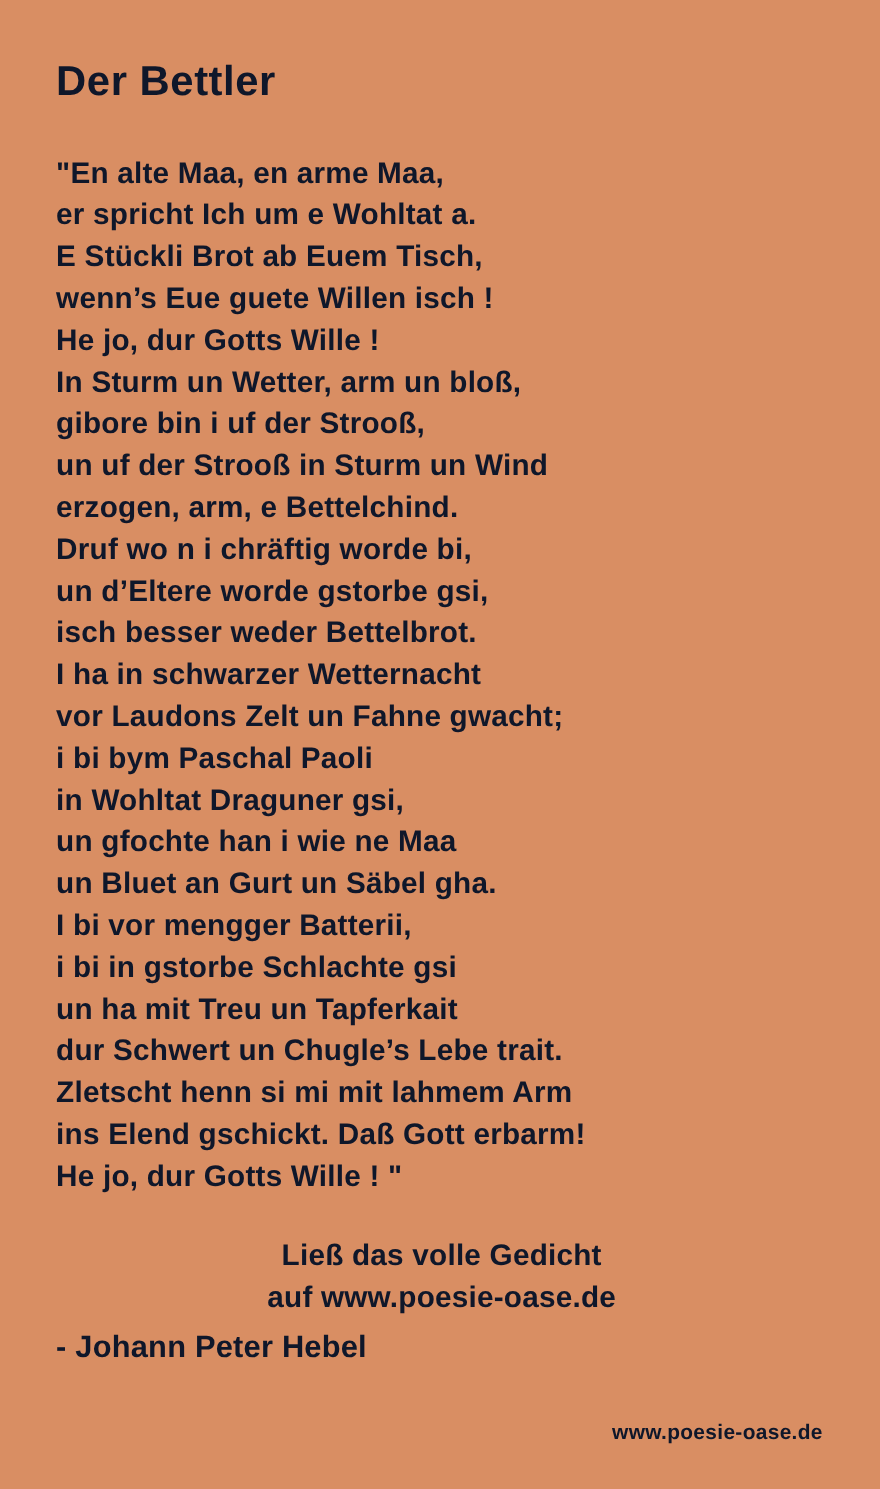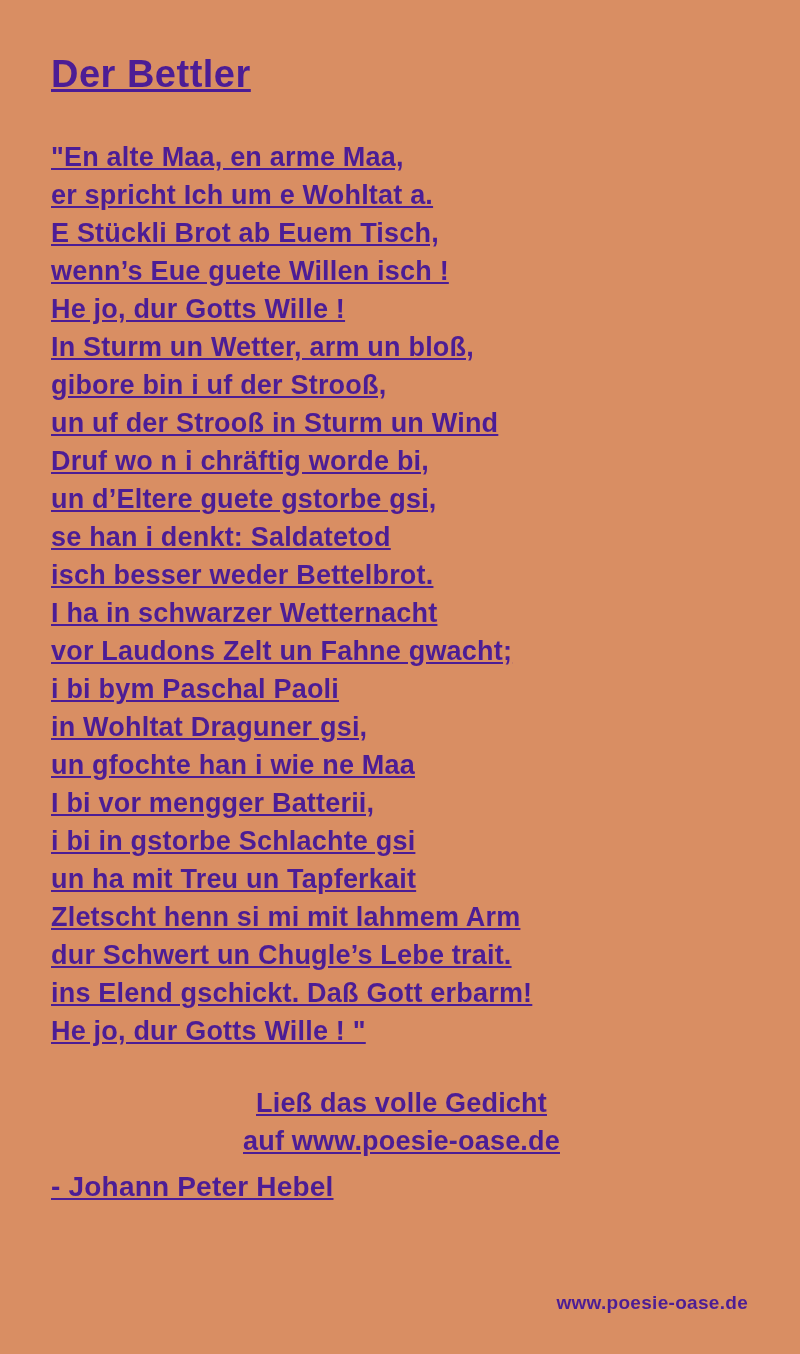--- a/index.html
+++ b/index.html
@@ -6,25 +6,24 @@
     margin: 0;
     padding: 0;
     background: #b0b0b0;
   }
   .canvas {
     position: relative;
     width: 800px;
     height: 1354px;
     background: #D98E63;
     font-family: "Liberation Sans", sans-serif;
-    color: #4c1d95;
+    color: #0f172a;
     overflow: hidden;
     box-sizing: border-box;
     padding: 54px 48px 0 51px;
-    text-decoration: underline;
   }
   .title {
     margin: 0 0 42px 0;
     font-size: 38px;
     font-weight: 700;
     letter-spacing: 0.5px;
     line-height: 1.1;
   }
   .poem-line {
     margin: 0;
@@ -66,34 +65,35 @@
 
   <div class="poem">
       <p class="poem-line">"En alte Maa, en arme Maa,</p>
       <p class="poem-line">er spricht Ich um e Wohltat a.</p>
       <p class="poem-line">E Stückli Brot ab Euem Tisch,</p>
       <p class="poem-line">wenn’s Eue guete Willen isch !</p>
       <p class="poem-line">He jo, dur Gotts Wille !</p>
       <p class="poem-line">In Sturm un Wetter, arm un bloß,</p>
       <p class="poem-line">gibore bin i uf der Strooß,</p>
       <p class="poem-line">un uf der Strooß in Sturm un Wind</p>
+      <p class="poem-line">erzogen, arm, e Bettelchind.</p>
       <p class="poem-line">Druf wo n i chräftig worde bi,</p>
-      <p class="poem-line">un d’Eltere guete gstorbe gsi,</p>
-      <p class="poem-line">se han i denkt: Saldatetod</p>
+      <p class="poem-line">un d’Eltere worde gstorbe gsi,</p>
       <p class="poem-line">isch besser weder Bettelbrot.</p>
       <p class="poem-line">I ha in schwarzer Wetternacht</p>
       <p class="poem-line">vor Laudons Zelt un Fahne gwacht;</p>
       <p class="poem-line">i bi bym Paschal Paoli</p>
       <p class="poem-line">in Wohltat Draguner gsi,</p>
       <p class="poem-line">un gfochte han i wie ne Maa</p>
+      <p class="poem-line">un Bluet an Gurt un Säbel gha.</p>
       <p class="poem-line">I bi vor mengger Batterii,</p>
       <p class="poem-line">i bi in gstorbe Schlachte gsi</p>
       <p class="poem-line">un ha mit Treu un Tapferkait</p>
+      <p class="poem-line">dur Schwert un Chugle’s Lebe trait.</p>
       <p class="poem-line">Zletscht henn si mi mit lahmem Arm</p>
-      <p class="poem-line">dur Schwert un Chugle’s Lebe trait.</p>
       <p class="poem-line">ins Elend gschickt. Daß Gott erbarm!</p>
       <p class="poem-line">He jo, dur Gotts Wille ! "</p>
     </div>
 
   <div class="cta">
     <p class="poem-line">Ließ das volle Gedicht</p>
     <p class="poem-line">auf www.poesie-oase.de</p>
   </div>
 
   <p class="attribution">- Johann Peter Hebel</p>

